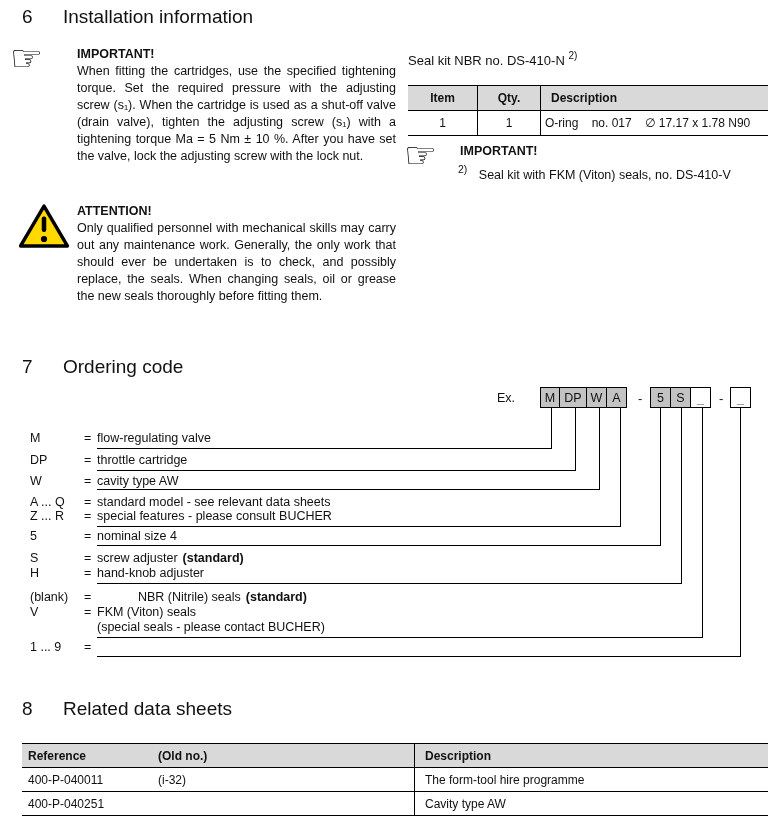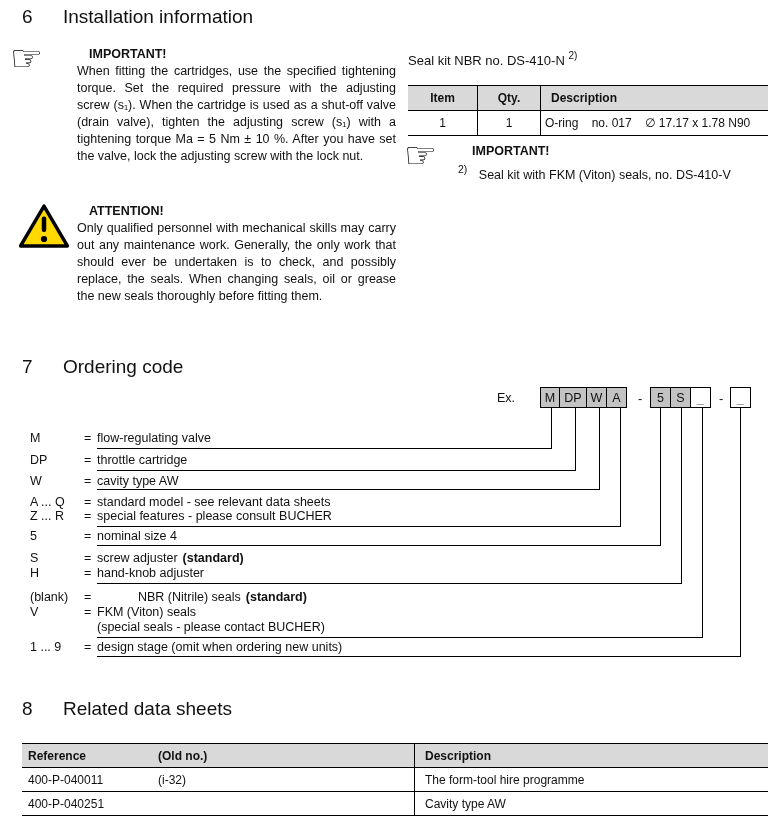--- a/index.html
+++ b/index.html
@@ -4,21 +4,21 @@
 <style>
   html,body { margin:0; padding:0; background:#fff; }
   #page {
     position:relative; width:768px; height:826px; background:#ffffff;
     font-family:"Liberation Sans","DejaVu Sans",sans-serif; color:#111;
     overflow:hidden;
   }
   .abs { position:absolute; }
   .h-num  { font-size:19px; font-weight:400; }
   .h-title{ font-size:19px; font-weight:400; }
-  .note-title { font-size:12.5px; font-weight:700;margin-left:12px; }
+  .note-title { font-size:12.5px; font-weight:700; }
   .body-text  { font-size:12.5px; line-height:16.9px; text-align:justify; }
   .manicule { font-size:37px; line-height:30px; color:#000; }
   .sup { font-size:10px; vertical-align:6px; }
   table { border-collapse:collapse; font-size:12px; }
   .dtable { width:100%; border-top:1px solid #000; }
   .dtable th { background:#d9d9d9; font-weight:700; text-align:left; }
   .dtable th, .dtable td { border-bottom:1px solid #000; padding:0 6px; }
   .sealkit th, .sealkit td { height:24px; }
   .sealkit th.c, .sealkit td.c { text-align:center; }
   .sealkit .vline { border-left:1px solid #000; }
@@ -169,21 +169,20 @@
   <div class="abs leg-desc" style="left:97px; top:590px;margin-left:41px;"><span>NBR (Nitrile) seals</span><span class="leg-bold">(standard)</span></div>
 
   <div class="abs leg-code" style="left:30px; top:605px;">V</div>
   <div class="abs leg-eq" style="left:84px; top:605px;">=</div>
   <div class="abs leg-desc" style="left:97px; top:605px;">FKM (Viton) seals</div>
 
   <div class="abs leg-desc" style="left:97px; top:620px;">(special seals - please contact BUCHER)</div>
 
   <div class="abs leg-code" style="left:30px; top:640px;">1 ... 9</div>
   <div class="abs leg-eq" style="left:84px; top:640px;">=</div>
-  <div class="abs leg-desc" style="left:97px; top:640px;">design stage (omit when ordering new units)</div>
 
   <div class="abs h-num" style="left:22px; top:698px;">8</div>
   <div class="abs h-title" style="left:63px; top:698px;">Related data sheets</div>
 
   <div class="abs" style="left:22px; top:743px; width:746px;">
     <table class="dtable related">
       <tbody>
           <tr>
         <th style="width:118px;">Reference</th>
         <th style="width:250px;">(Old no.)</th>

